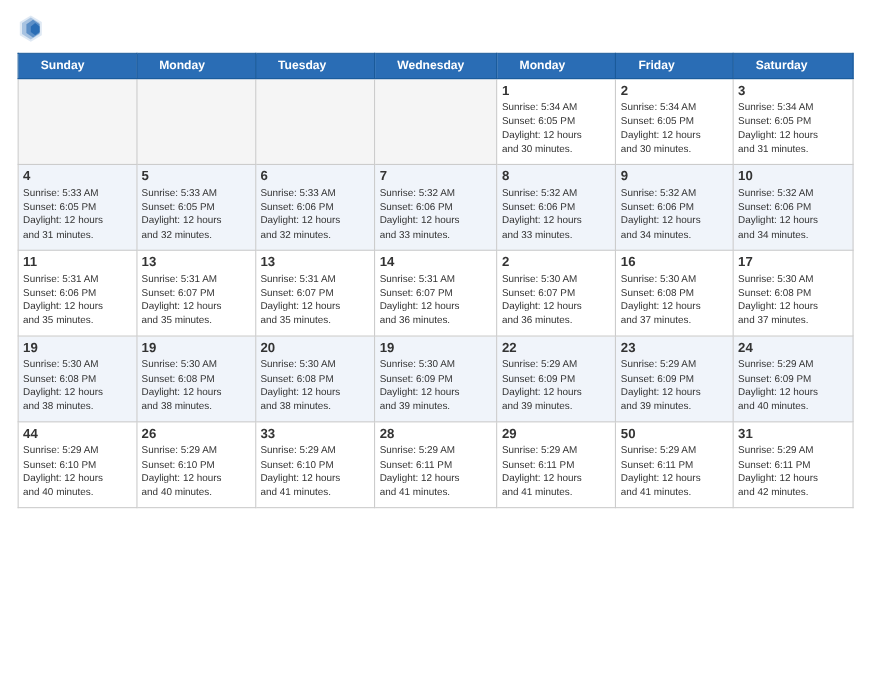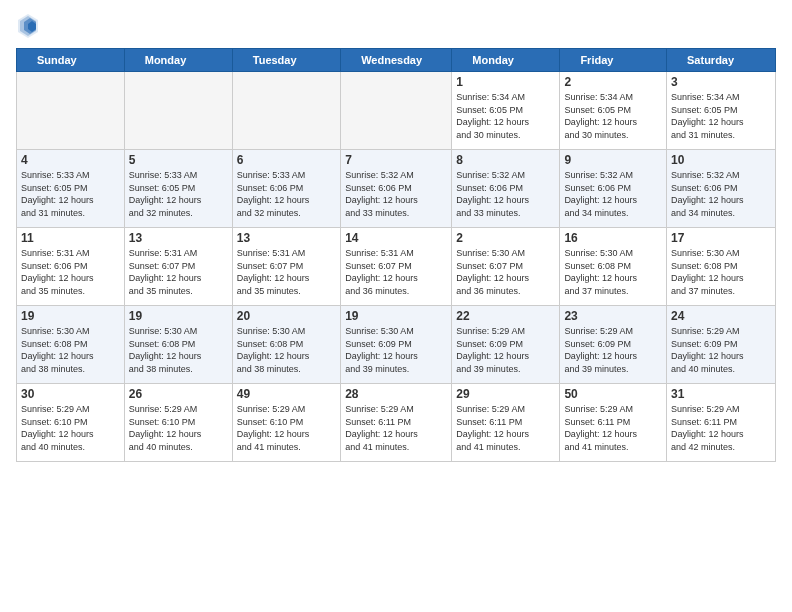--- a/index.html
+++ b/index.html
@@ -310,35 +310,35 @@
           <td>
             <span class="day-num">24</span>
             <div class="day-info" style="white-space: pre-line;">Sunrise: 5:29 AM
 Sunset: 6:09 PM
 Daylight: 12 hours
 and 40 minutes.</div>
           </td>
         </tr>
         <tr>
           <td>
-            <span class="day-num">30</span>
+            <span class="day-num">44</span>
             <div class="day-info" style="white-space: pre-line;">Sunrise: 5:29 AM
 Sunset: 6:10 PM
 Daylight: 12 hours
 and 40 minutes.</div>
           </td>
           <td>
             <span class="day-num">26</span>
             <div class="day-info" style="white-space: pre-line;">Sunrise: 5:29 AM
 Sunset: 6:10 PM
 Daylight: 12 hours
 and 40 minutes.</div>
           </td>
           <td>
-            <span class="day-num">49</span>
+            <span class="day-num">33</span>
             <div class="day-info" style="white-space: pre-line;">Sunrise: 5:29 AM
 Sunset: 6:10 PM
 Daylight: 12 hours
 and 41 minutes.</div>
           </td>
           <td>
             <span class="day-num">28</span>
             <div class="day-info" style="white-space: pre-line;">Sunrise: 5:29 AM
 Sunset: 6:11 PM
 Daylight: 12 hours

